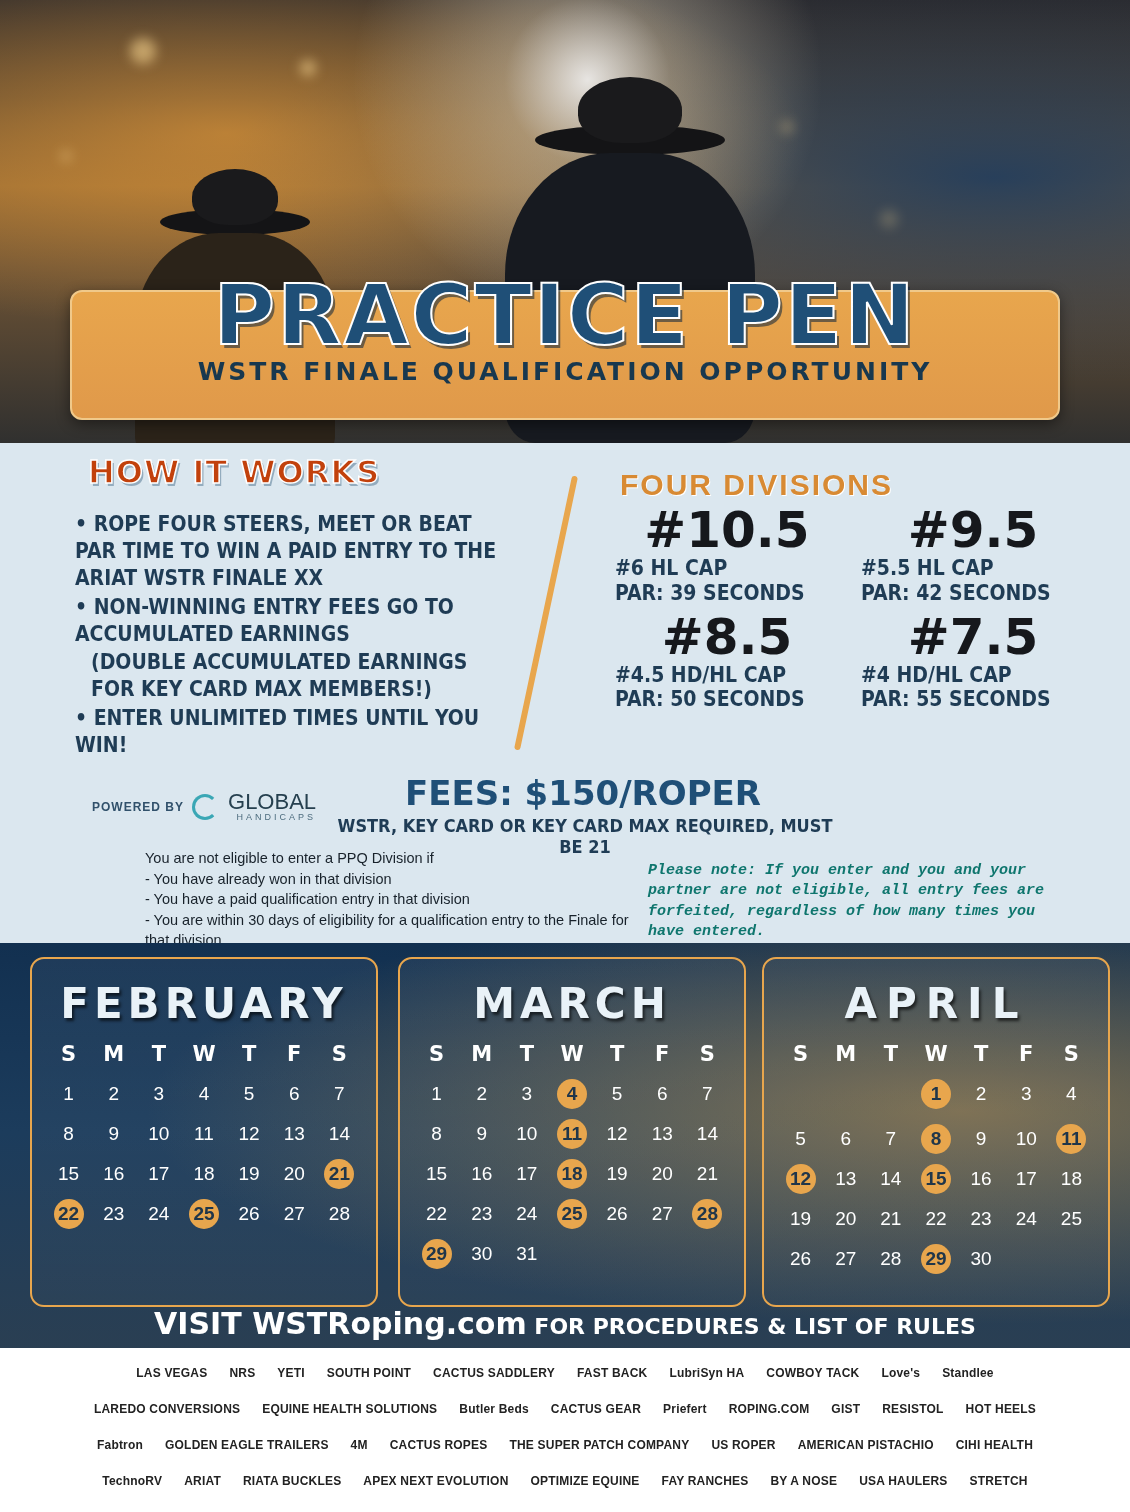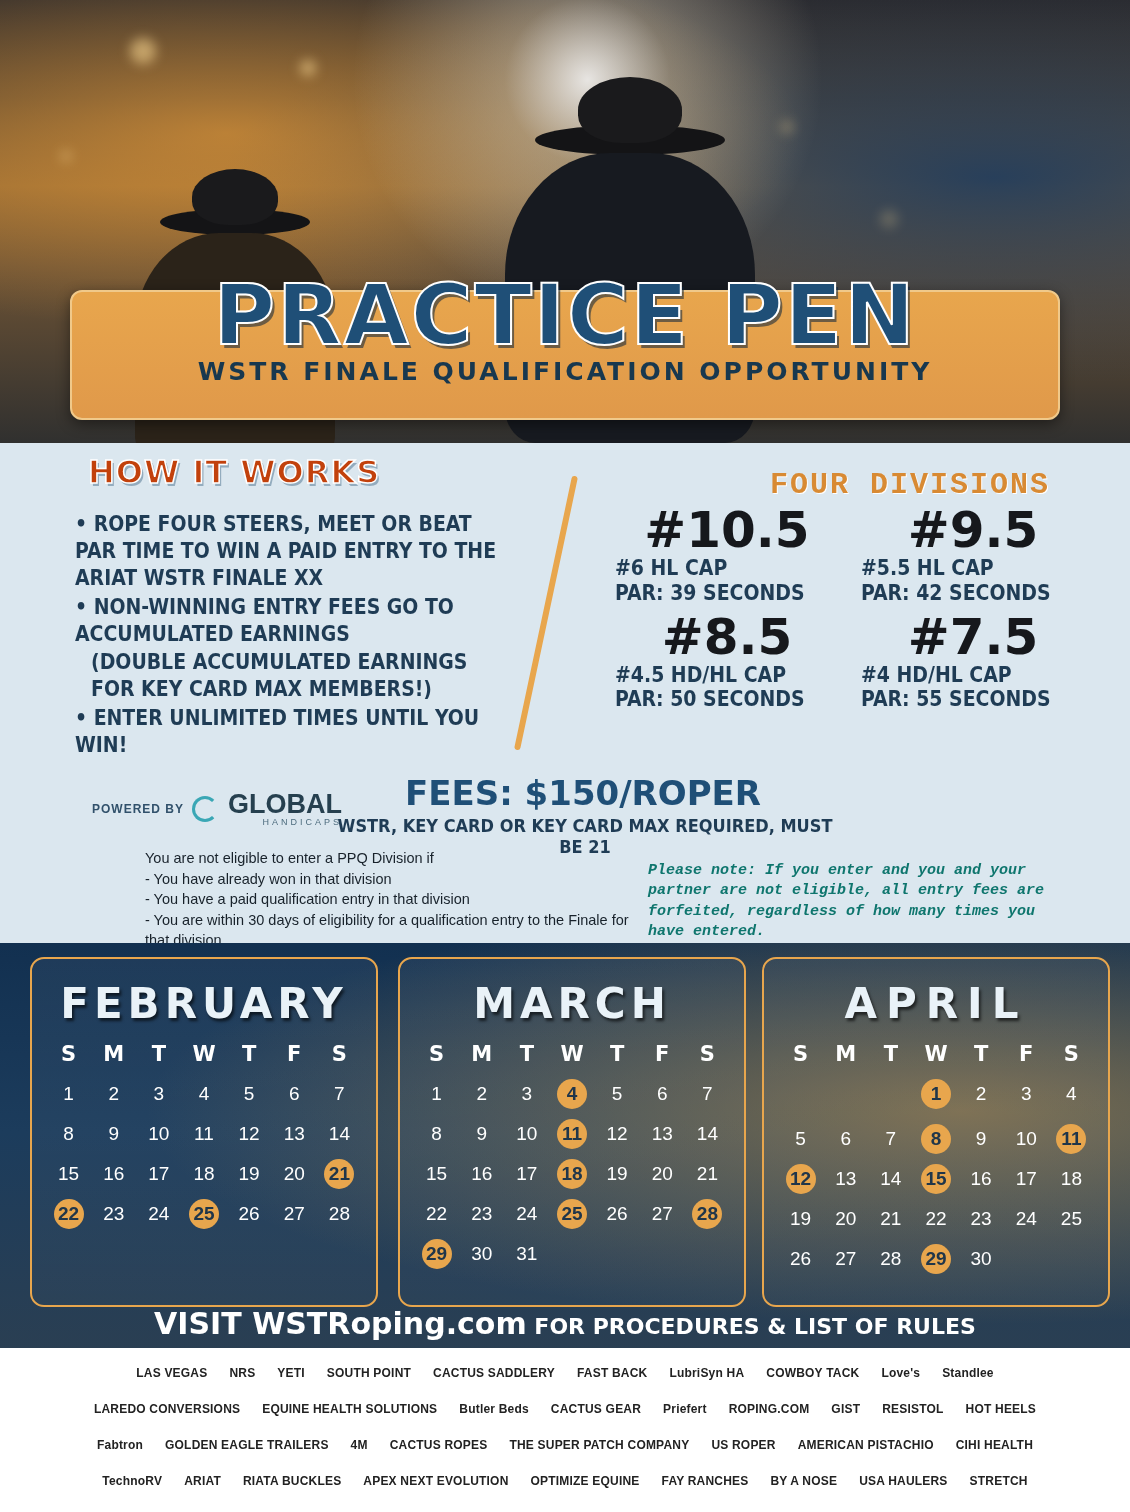--- a/index.html
+++ b/index.html
@@ -96,24 +96,24 @@
   .bullets p { margin-bottom: 2px; }
   .bullets .indent { padding-left: 16px; }
 
   .divider-slash {
     position: absolute; left: 543px; top: 30px;
     width: 6px; height: 280px; background: #e8a64d;
     transform: rotate(12deg); border-radius: 3px;
   }
 
   .divisions-title {
-    position: absolute; left: 620px; top: 25px; width: 430px; text-align: right;
+    position: absolute; left: 620px; top: 25px; width: 430px; text-align: left;
     font-size: 30px; font-weight: 900; letter-spacing: 2px; color: #d88a33;
     text-shadow: 1px 1px 0 #fff;
-    font-family: Liberation Mono, monospace;
+    font-family: Liberation Sans, sans-serif;
   }
   .div-grid {
     position: absolute; left: 615px; top: 62px; width: 470px;
     display: grid; grid-template-columns: 1fr 1fr; gap: 6px 22px;
   }
   .div-cell { text-align: left; }
   .div-num {
     font-size: 50px; font-weight: 900; color: #16181c; line-height: 1.02;
     text-align: center;
     font-family: "DejaVu Sans", sans-serif;
@@ -122,21 +122,21 @@
     font-size: 21px; font-weight: 700; color: #1f3c55; line-height: 1.18;
     font-family: "DejaVu Sans Condensed", "DejaVu Sans", sans-serif;
   }
 
   .powered {
     position: absolute; left: 92px; top: 348px;
     display: flex; align-items: center; gap: 8px;
   }
   .powered-label { font-size: 12px; font-weight: 700; color: #31516b; letter-spacing: 1px; }
   .global-logo { display: flex; flex-direction: column; line-height: 1; }
-  .global-word { font-size: 27px; font-weight: 700; color: #26404f; letter-spacing: 0px; }
+  .global-word { font-size: 22px; font-weight: 400; color: #26404f; letter-spacing: 0px; }
   .global-sub { font-size: 9px; letter-spacing: 3px; color: #4d6c7e; text-align: right; }
   .global-ring {
     width: 26px; height: 26px; border-radius: 50%;
     border: 3px solid #3aa7b5; border-right-color: transparent;
     margin-right: 2px;
   }
 
   .fees {
     position: absolute; left: 348px; top: 330px; width: 470px; text-align: center;
     font-size: 34px; font-weight: 900; color: #1f4f77;

